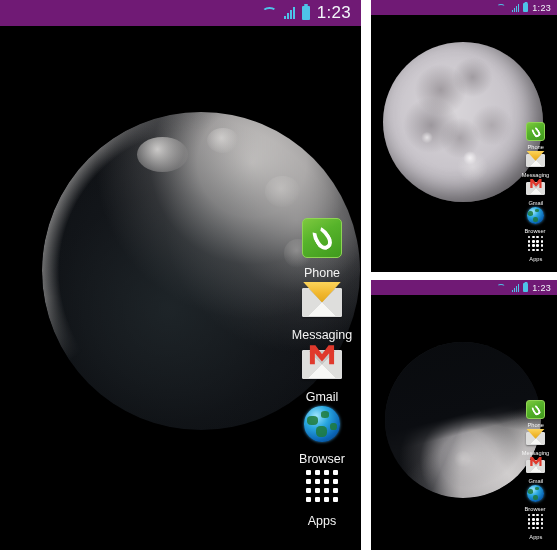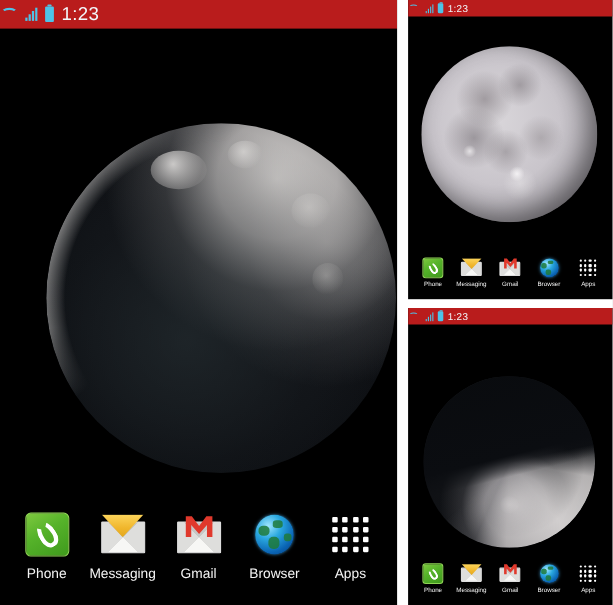--- a/index.html
+++ b/index.html
@@ -6,22 +6,22 @@
   body{width:557px;height:550px;overflow:hidden;font-family:"Liberation Sans",sans-serif;}
   .stage{position:relative;width:557px;height:550px;background:#ffffff;}
 
   
   .panel{position:absolute;background:#000;overflow:hidden;}
   #panel-main{left:0;top:0;width:361px;height:550px;}
   #panel-tr{left:371px;top:0;width:186px;height:272px;}
   #panel-br{left:371px;top:280px;width:186px;height:270px;}
 
   
-  .statusbar{position:absolute;left:0;top:0;width:100%;display:flex;
-             align-items:center;box-sizing:border-box;z-index:8;background:#b91c1c;}
+  .statusbar{position:absolute;left:0;top:0;width:100%;display:flex;justify-content:flex-end;
+             align-items:center;box-sizing:border-box;z-index:8;background:#701a75;}
   .sb-main{height:26px;padding-right:10px;}
   .sb-small{height:15px;padding-right:6px;}
   .sb-gap{width:5px;}
   .clock{color:#f2f7fa;letter-spacing:.3px;font-weight:400;}
   .sb-main .clock{font-size:17px;margin-left:7px;}
   .sb-small .clock{font-size:9px;margin-left:4px;}
 
   .wifi{position:relative;display:inline-block;}
   .wifi i{position:absolute;left:0;bottom:0;width:100%;height:100%;
           border:2px solid #4ec3e8;border-radius:50%;
@@ -98,21 +98,21 @@
     background:conic-gradient(from 78deg at 50% 50%,
       rgba(0,0,0,0) 0deg, rgba(195,192,192,.92) 22deg, rgba(214,211,211,.96) 62deg,
       rgba(186,183,184,.85) 104deg, rgba(90,90,94,.4) 126deg, rgba(0,0,0,0) 150deg, rgba(0,0,0,0) 360deg);
     -webkit-mask-image:radial-gradient(circle at 50% 50%, rgba(0,0,0,0) 0%, #000 62%);
     mask-image:radial-gradient(circle at 50% 50%, rgba(0,0,0,0) 0%, #000 62%);}
   #moon-half .term{position:absolute;inset:0;border-radius:50%;
     background:linear-gradient(166deg, #090b0e 0%, #0b0d11 47%, rgba(11,13,17,.55) 51%, rgba(0,0,0,0) 57%);}
 
   
   .dock{position:absolute;left:0;width:100%;display:flex;justify-content:space-around;
-        align-items:flex-end;z-index:9;}
+        align-items:flex-end;z-index:9;flex-direction:column;}
   .dock-main{bottom:22px;padding:0 8px;box-sizing:border-box;}
   .dock-small{bottom:10px;padding:0 5px;box-sizing:border-box;}
   .dockitem{display:flex;flex-direction:column;align-items:center;}
   .dock-main .dockitem{width:62px;}
   .dock-small .dockitem{width:33px;}
   .lbl{color:#f4f4f4;text-align:center;white-space:nowrap;}
   .dock-main .lbl{font-size:12.5px;margin-top:8px;}
   .dock-small .lbl{font-size:6px;margin-top:3px;transform:scale(.95);}
 
   .ic{position:relative;}

